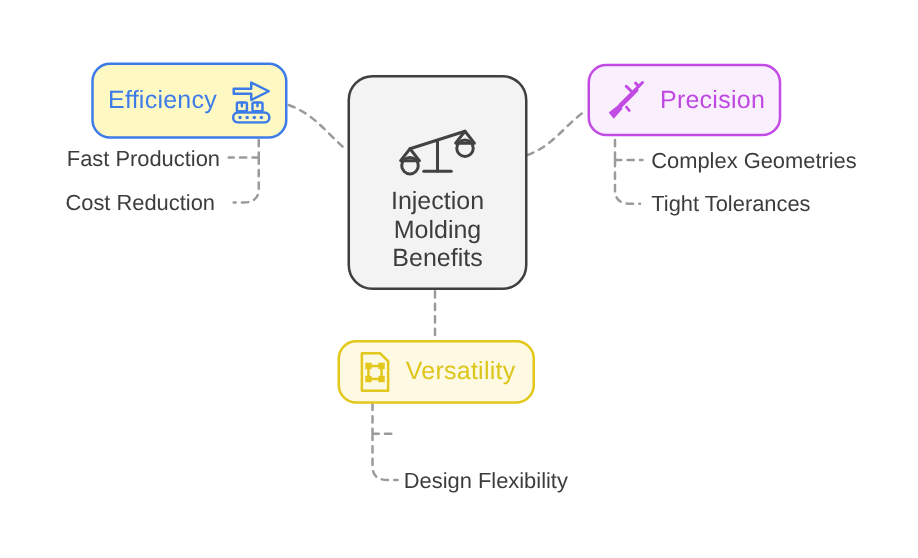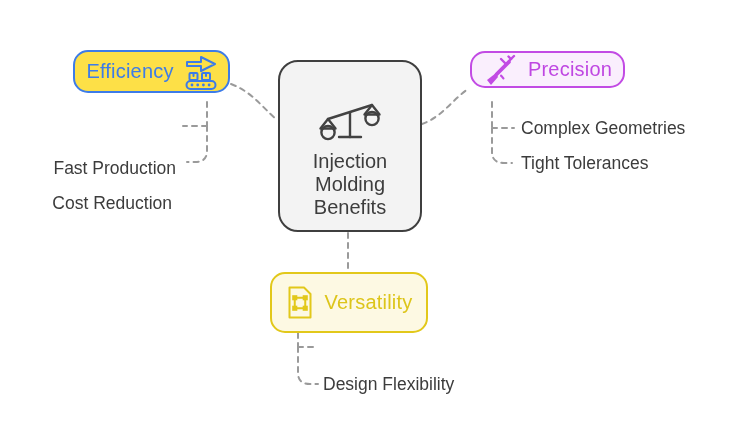--- a/index.html
+++ b/index.html
@@ -7,37 +7,37 @@
     position:relative;width:734px;height:446px;background:#ffffff;
     font-family:"Liberation Sans",sans-serif;overflow:hidden;
   }
   .connectors{position:absolute;left:0;top:0;width:734px;height:446px;}
   .pill{
     position:absolute;display:flex;align-items:center;justify-content:center;
     gap:11px;border-radius:15px;border:2px solid;box-sizing:border-box;
     background:#fff;
   }
   .pill-label{font-size:20px;letter-spacing:.2px;white-space:nowrap;}
-  #node-efficiency{left:73px;top:50px;width:157px;height:43px;background:#fde047;border-color:#3d7ce8;}
+  #node-efficiency{left:73px;top:50px;width:157px;height:61px;background:#fef9c3;border-color:#3d7ce8;}
   #node-efficiency .pill-label{color:#3d7ce8;}
-  #node-precision{left:470px;top:51px;width:155px;height:37px;background:#faeffd;border-color:#c24be4;}
+  #node-precision{left:470px;top:51px;width:155px;height:58px;background:#faeffd;border-color:#c24be4;}
   #node-precision .pill-label{color:#bf47e2;}
-  #node-versatility{left:270px;top:272px;width:158px;height:61px;background:#fdf9e3;border-color:#e2c81a;}
+  #node-versatility{left:270px;top:272px;width:158px;height:51px;background:#fdf9e3;border-color:#e2c81a;}
   #node-versatility .pill-label{color:#ddc51a;}
   #center-node{
     position:absolute;left:278px;top:60px;width:144px;height:172px;
     background:#f3f3f3;border:2px solid #3f3f3f;border-radius:20px;
     box-sizing:border-box;display:flex;flex-direction:column;align-items:center;
     padding-top:32px;
   }
   .center-text{margin-top:8px;text-align:center;font-size:20px;line-height:23px;color:#3d3d3d;}
   .leaf{
     position:absolute;font-size:17.5px;line-height:22px;color:#3c3c3c;white-space:nowrap;
   }
-  .leaf.right-align{text-align:right;margin-top:41px;}
+  .leaf.right-align{text-align:right;}
   svg{display:block;}
 </style>
 </head>
 <body>
 
 <div class="canvas">
 
   <svg class="connectors" viewBox="0 0 734 446" fill="none" stroke="#9a9a9a" stroke-width="2" stroke-linecap="round" stroke-dasharray="5 5">
     <path d="M231 84 C252 92 260 105 277 120"></path>
     <path d="M422 124 C442 117 452 100 468 89"></path>

